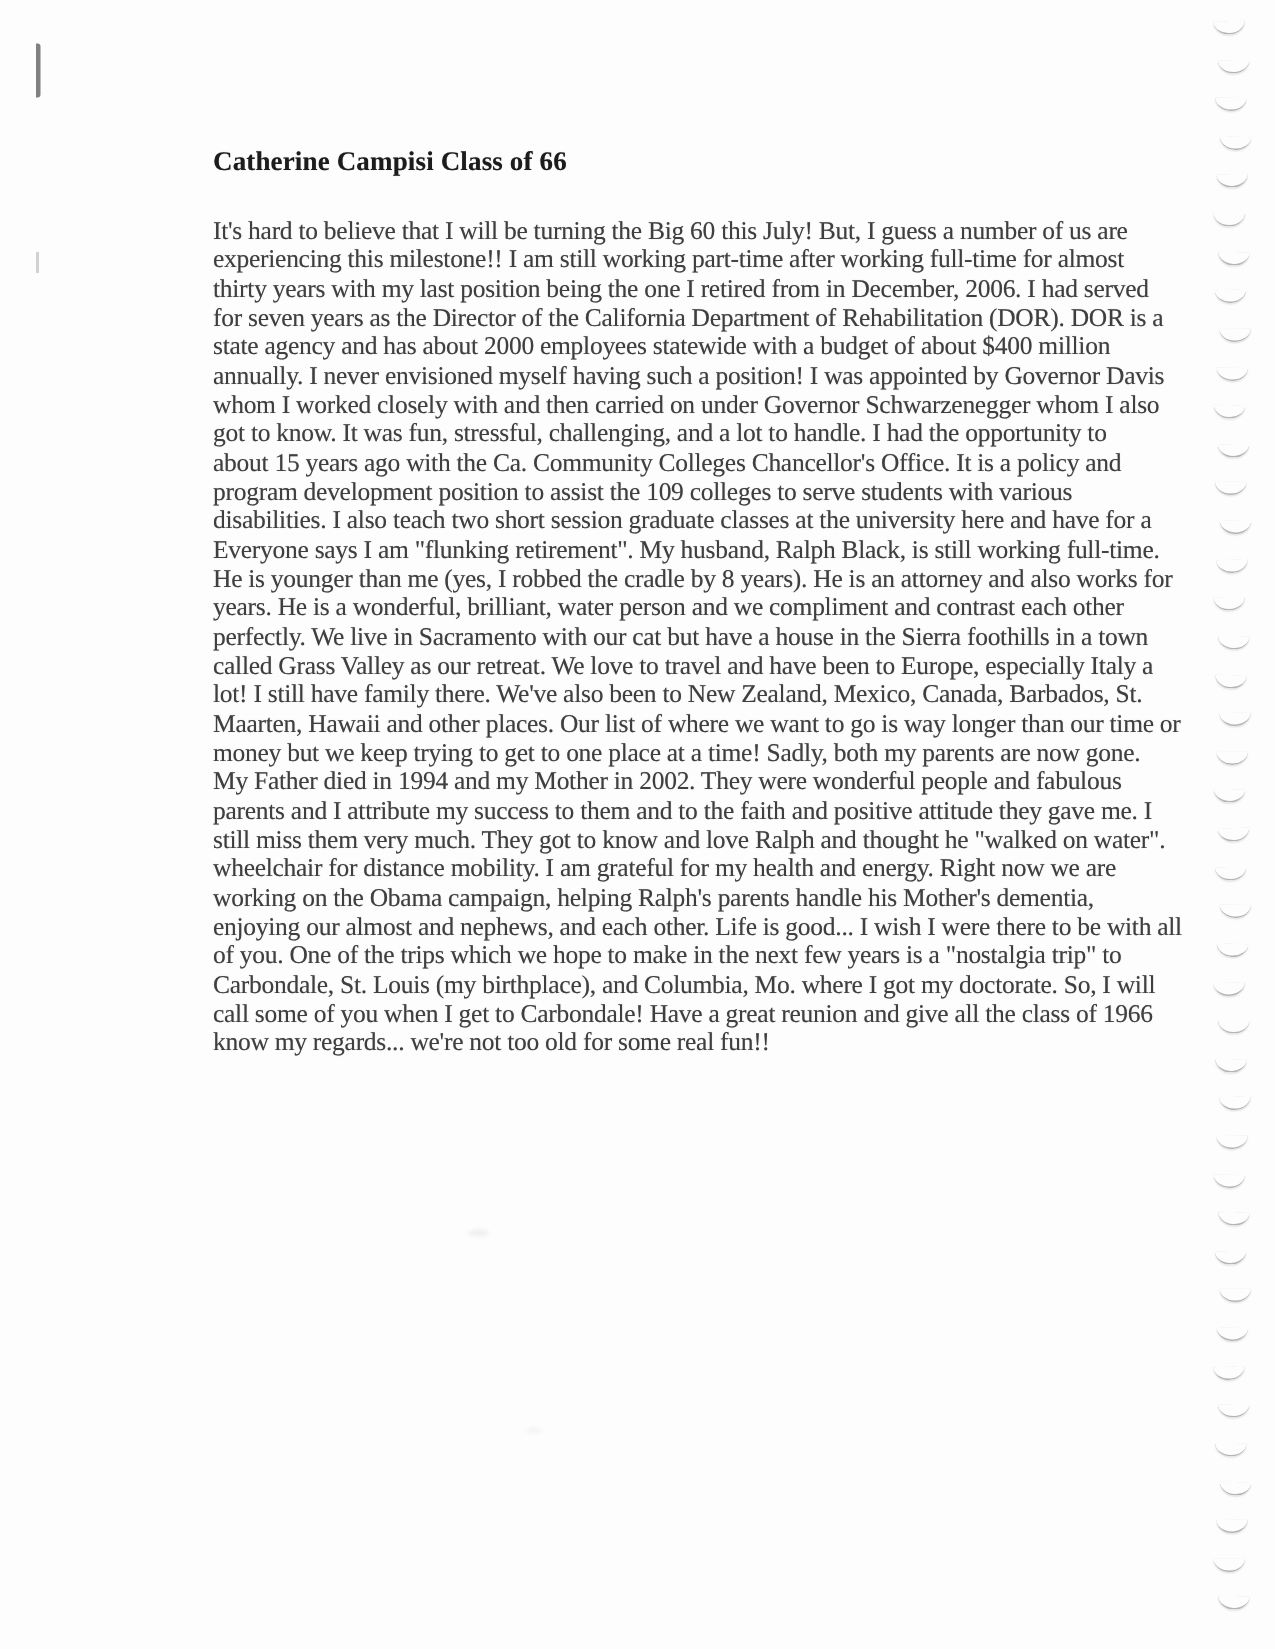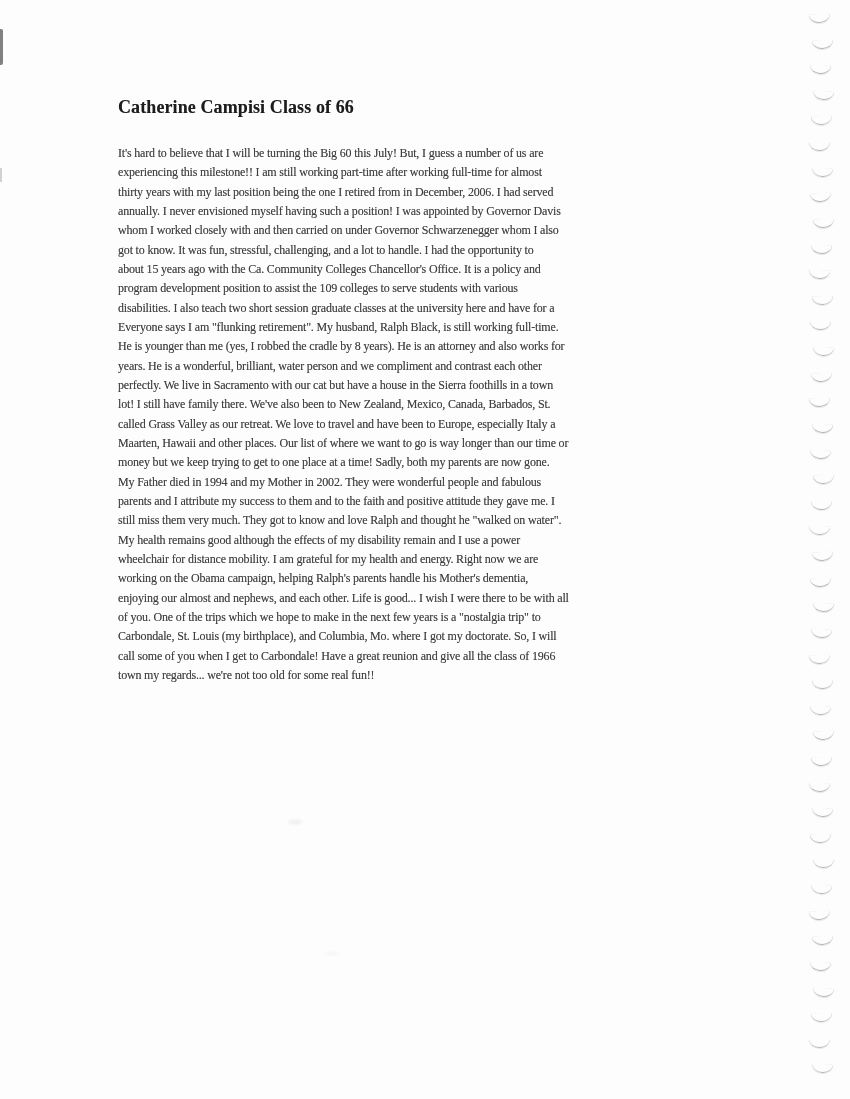--- a/index.html
+++ b/index.html
@@ -3,39 +3,39 @@
 <meta charset="utf-8">
 <style>
   html, body { margin: 0; padding: 0; }
   body {
     width: 850px; height: 1099px;
     position: relative;
     background: var(--paper, #fdfdfd);
     overflow: hidden;
     font-family: "Liberation Serif", serif;
   }
-  .page { position: absolute; inset: 0; }
+  .page { position: absolute; inset: 0; margin-left: 24px; }
 
   .content {
     position: absolute;
     left: 118px; top: 97px;
     width: 652px;
   }
   .title {
     margin: 0;
     font-size: 18px;
     font-weight: bold;
     color: var(--title-ink, #1c1c1c);
     letter-spacing: 0.1px;
     text-shadow: 0 0 0.5px rgba(40,40,40,0.45);
   }
   .body-text {
     margin-top: 26px;
     color: var(--ink, #3f3f3f);
-    font-size: 12px;
+    font-size: 17px;
     letter-spacing: -0.18px;
     text-shadow: 0 0 0.5px rgba(70,70,70,0.5);
   }
   .line {
     height: 19.33px;
     line-height: 19.33px;
     white-space: nowrap;
   }
 
   
@@ -80,45 +80,46 @@
 
   <div class="edge-mark-1"></div>
   <div class="edge-mark-2"></div>
 
   <div class="content">
     <h1 class="title">Catherine Campisi Class of 66</h1>
     <div class="body-text" id="body-text">
         <div class="line">It's hard to believe that I will be turning the Big 60 this July! But, I guess a number of us are</div>
         <div class="line">experiencing this milestone!! I am still working part-time after working full-time for almost</div>
         <div class="line">thirty years with my last position being the one I retired from in December, 2006. I had served</div>
+        <div class="line">for seven years as the Director of the California Department of Rehabilitation (DOR). DOR is a</div>
+        <div class="line">state agency and has about 2000 employees statewide with a budget of about $400 million</div>
         <div class="line">annually. I never envisioned myself having such a position! I was appointed by Governor Davis</div>
         <div class="line">whom I worked closely with and then carried on under Governor Schwarzenegger whom I also</div>
         <div class="line">got to know. It was fun, stressful, challenging, and a lot to handle. I had the opportunity to</div>
         <div class="line">about 15 years ago with the Ca. Community Colleges Chancellor's Office. It is a policy and</div>
         <div class="line">program development position to assist the 109 colleges to serve students with various</div>
         <div class="line">disabilities. I also teach two short session graduate classes at the university here and have for a</div>
         <div class="line">Everyone says I am "flunking retirement". My husband, Ralph Black, is still working full-time.</div>
         <div class="line">He is younger than me (yes, I robbed the cradle by 8 years). He is an attorney and also works for</div>
         <div class="line">years. He is a wonderful, brilliant, water person and we compliment and contrast each other</div>
         <div class="line">perfectly. We live in Sacramento with our cat but have a house in the Sierra foothills in a town</div>
+        <div class="line">called Grass Valley as our retreat. We love to travel and have been to Europe, especially Italy a</div>
         <div class="line">lot! I still have family there. We've also been to New Zealand, Mexico, Canada, Barbados, St.</div>
-        <div class="line">called Grass Valley as our retreat. We love to travel and have been to Europe, especially Italy a</div>
         <div class="line">Maarten, Hawaii and other places. Our list of where we want to go is way longer than our time or</div>
         <div class="line">money but we keep trying to get to one place at a time! Sadly, both my parents are now gone.</div>
         <div class="line">My Father died in 1994 and my Mother in 2002. They were wonderful people and fabulous</div>
         <div class="line">parents and I attribute my success to them and to the faith and positive attitude they gave me. I</div>
         <div class="line">still miss them very much. They got to know and love Ralph and thought he "walked on water".</div>
-        <div class="line">My health remains good although the effects of my disability remain and I use a power</div>
         <div class="line">wheelchair for distance mobility. I am grateful for my health and energy. Right now we are</div>
         <div class="line">working on the Obama campaign, helping Ralph's parents handle his Mother's dementia,</div>
         <div class="line">enjoying our almost and nephews, and each other. Life is good... I wish I were there to be with all</div>
         <div class="line">of you. One of the trips which we hope to make in the next few years is a "nostalgia trip" to</div>
         <div class="line">Carbondale, St. Louis (my birthplace), and Columbia, Mo. where I got my doctorate. So, I will</div>
         <div class="line">call some of you when I get to Carbondale! Have a great reunion and give all the class of 1966</div>
-        <div class="line">town my regards... we're not too old for some real fun!!</div>
+        <div class="line">know my regards... we're not too old for some real fun!!</div>
       </div>
   </div>
 
   <div class="binding" id="binding">
       <div class="coil-mark" style="top: 14px; left: 9px; transform: rotate(-3deg);"></div>
       <div class="coil-mark" style="top: 39.62px; left: 12px; transform: rotate(-1deg);"></div>
       <div class="coil-mark" style="top: 65.24px; left: 10px; transform: rotate(1deg);"></div>
       <div class="coil-mark" style="top: 90.86px; left: 13px; transform: rotate(3deg);"></div>
       <div class="coil-mark" style="top: 116.48px; left: 11px; transform: rotate(-2deg);"></div>
       <div class="coil-mark" style="top: 142.1px; left: 9px; transform: rotate(0deg);"></div>

